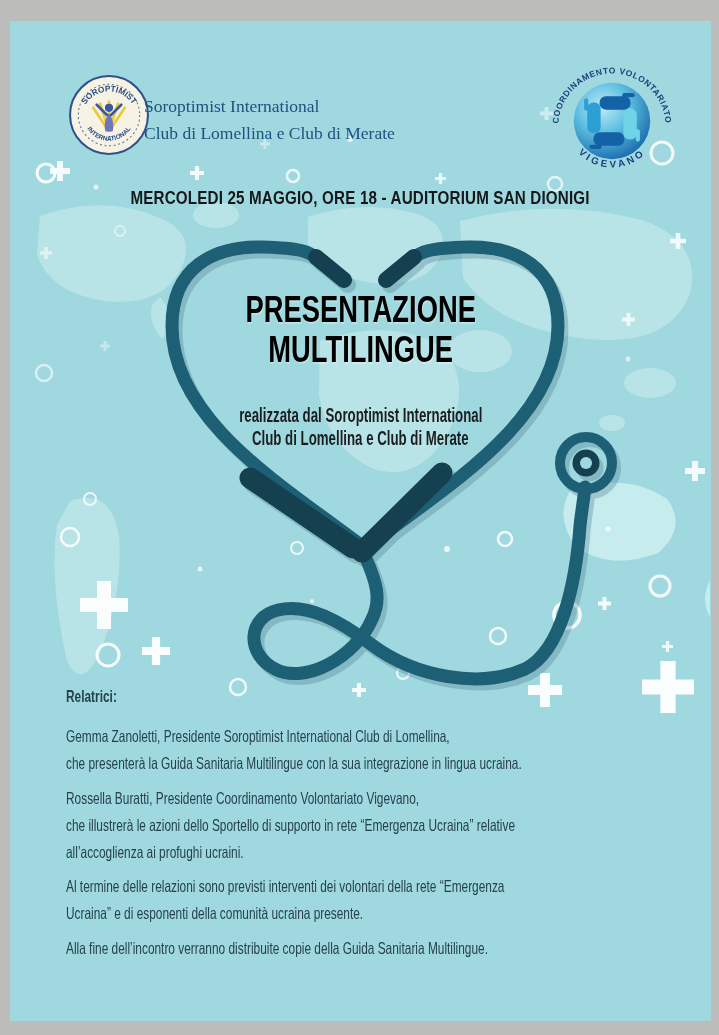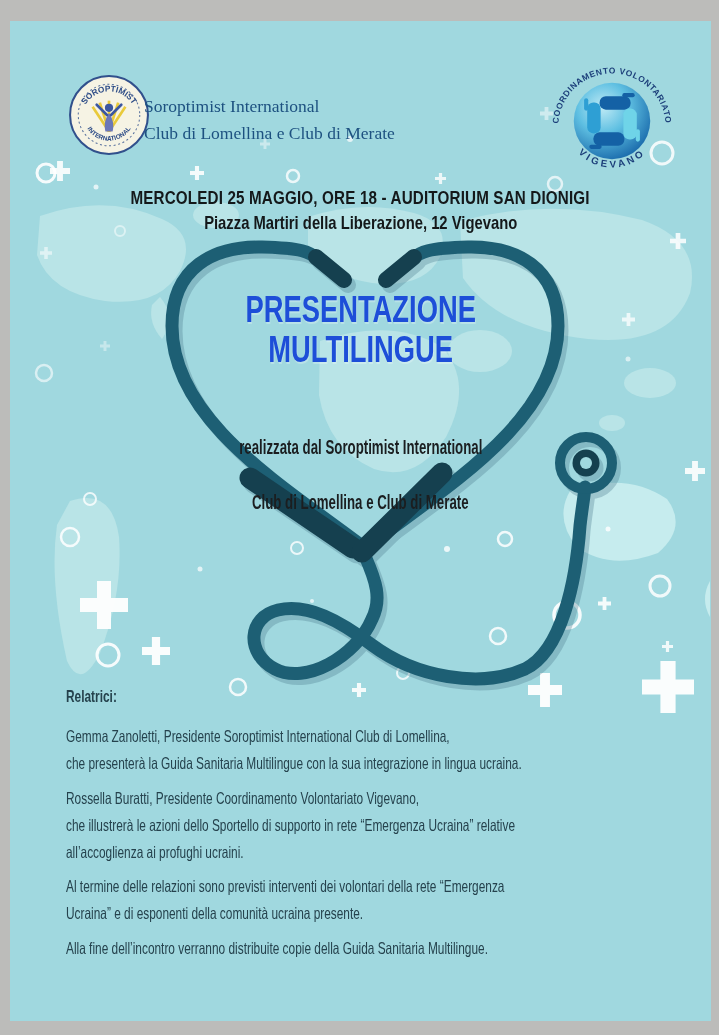--- a/index.html
+++ b/index.html
@@ -15,27 +15,27 @@
   .logo-right{position:absolute;left:540px;top:38px;width:124px;height:124px;}
 
   
   .dateblock{position:absolute;left:0;top:166px;width:701px;text-align:center;color:#14181a;}
   .dateblock .l1,.dateblock .l2{height:25px;}
   .cond{display:inline-block;transform:scaleX(.8);transform-origin:50% 50%;white-space:nowrap;}
   .l1 .cond{font-size:19px;font-weight:bold;letter-spacing:.2px;}
   .l2 .cond{font-size:18.5px;font-weight:bold;}
 
   
-  .titleblock{position:absolute;left:0;top:269px;width:701px;text-align:center;color:#1d4ed8;}
+  .titleblock{position:absolute;left:0;top:269px;width:701px;text-align:center;color:#000000;}
   .t-line{height:40px;line-height:40px;}
   .t-line .tcond{display:inline-block;transform:scaleX(.76);transform-origin:50% 50%;
         font-size:36px;font-weight:bold;white-space:nowrap;letter-spacing:0px;
         text-shadow:1px 2px 1px rgba(255,255,255,.28);}
   .subblock{position:absolute;left:0;top:383px;width:701px;text-align:center;color:#1b1e20;}
-  .s-line{height:23px;line-height:23px;margin-top:32px;}
+  .s-line{height:23px;line-height:23px;}
   .s-line .scond{display:inline-block;transform:scaleX(.68);transform-origin:50% 50%;
         font-size:19.5px;font-weight:bold;white-space:nowrap;}
 
   
   .copy{position:absolute;left:56px;color:#25424d;}
   .copy .pl{white-space:nowrap;font-size:16.5px;line-height:27px;}
   .condL{transform:scaleX(.72);transform-origin:left top;}
   .lbl{font-weight:bold;}
   #relatrici{top:662px;}
   #para1{top:702px;}
@@ -204,23 +204,20 @@
       </text>
       <text font-size="9.5" font-weight="bold" fill="#1c3f7a" letter-spacing="3" font-family="Liberation Sans,sans-serif">
         <textPath href="#vigBot" startOffset="50%" text-anchor="middle">VIGEVANO</textPath>
       </text>
     </svg>
 
     <div class="dateblock">
       <div class="l1">
         <span class="cond">MERCOLEDI 25 MAGGIO, ORE 18 - AUDITORIUM SAN DIONIGI</span>
       </div>
-      <div class="l2">
-        <span class="cond">Piazza Martiri della Liberazione, 12  Vigevano</span>
-      </div>
     </div>
 
     <div class="titleblock">
       <div class="t-line"><span class="tcond">PRESENTAZIONE</span></div>
       <div class="t-line"><span class="tcond">MULTILINGUE</span></div>
     </div>
     <div class="subblock">
       <div class="s-line"><span class="scond">realizzata dal Soroptimist International</span></div>
       <div class="s-line"><span class="scond">Club di Lomellina e Club di Merate</span></div>
     </div>

